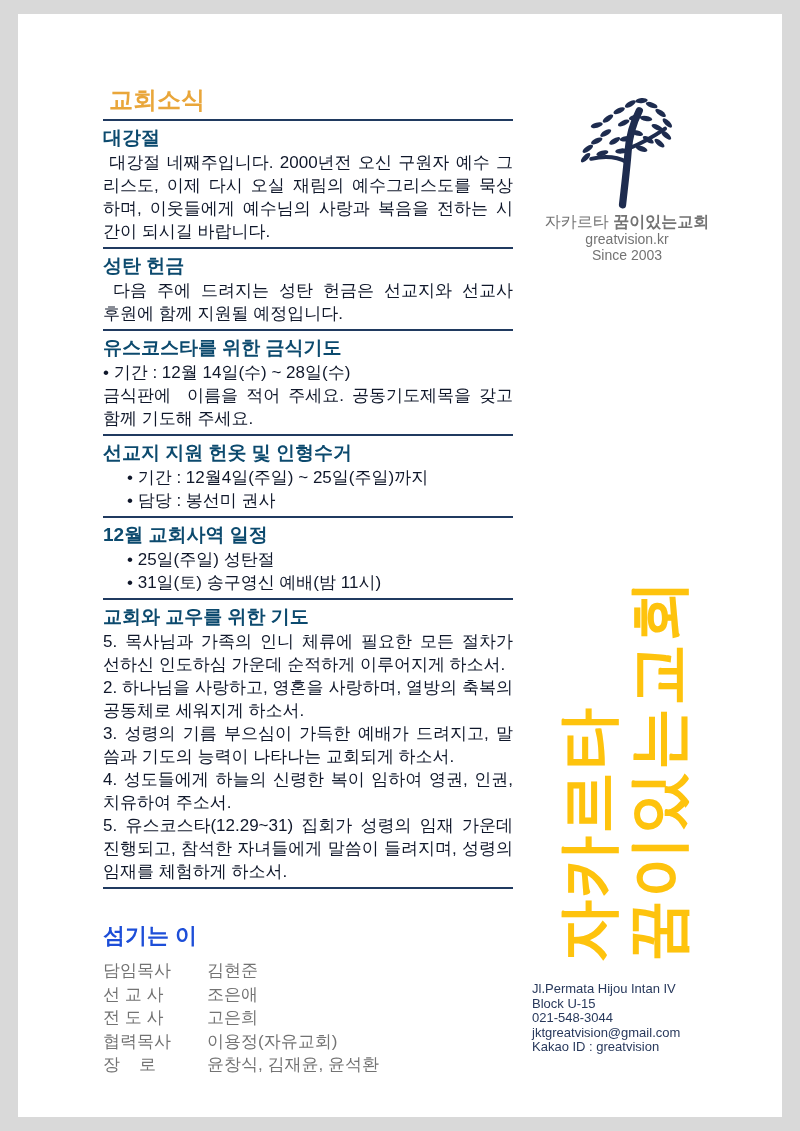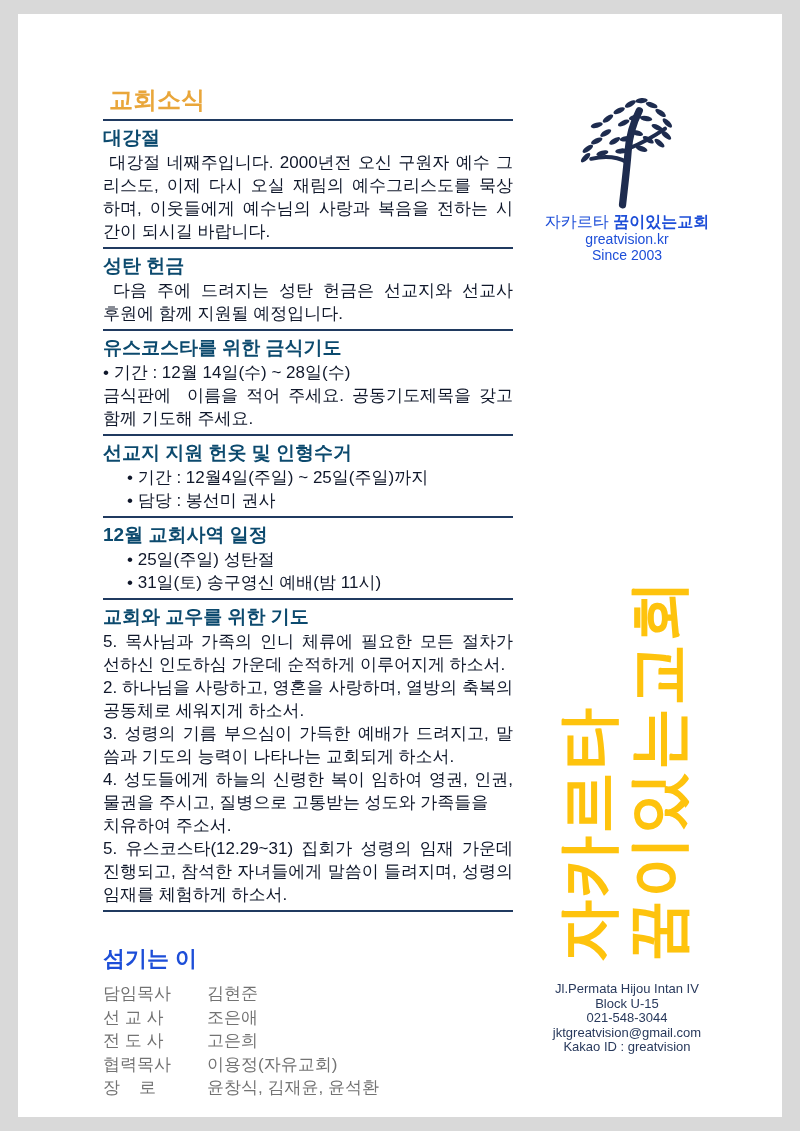--- a/index.html
+++ b/index.html
@@ -43,38 +43,38 @@
   .serving-title{
     font-size:22px;font-weight:bold;color:#1d4ed8;line-height:30px;
     margin-bottom:8px;
   }
   .srow{display:flex;font-size:17px;line-height:23.5px;color:#737373;}
   .srole{width:104px;white-space:pre;}
   .sname{white-space:pre;}
   
   .right-col{
     position:absolute;left:514px;top:78px;width:190px;
-    text-align:center;color:#1d4ed8;
+    text-align:center;color:#737373;
   }
   .tree-logo{display:block;margin:0 auto;}
   .brand-name{font-size:16px;line-height:19px;margin-top:2px;white-space:nowrap;}
   .brand-name .bn-bold{font-weight:bold;}
   .brand-url{font-size:14px;line-height:16px;}
   .brand-since{font-size:14px;line-height:16px;}
   
   .v-banner{
     position:absolute;left:410px;top:683px;width:390px;height:140px;
     transform:rotate(-90deg);
     font-weight:bold;font-size:62px;line-height:70px;
     letter-spacing:2px;color:#fec30d;white-space:nowrap;
   }
   
   .contact{
     position:absolute;left:514px;top:968px;width:190px;
-    text-align:center;font-size:13px;line-height:14.6px;color:#28395c;
+    font-size:13px;line-height:14.6px;color:#28395c;
   }
 </style>
 </head>
 <body>
 
 <div class="page">
 
   <div class="left-col">
     <div class="doc-title">교회소식</div>
     <div id="sections">
@@ -108,21 +108,20 @@
         </div>
         <div class="sec">
           <div class="sec-title">교회와 교우를 위한 기도</div>
           <div class="ln j">5. 목사님과 가족의 인니 체류에 필요한 모든 절차가</div>
           <div class="ln">선하신 인도하심 가운데 순적하게 이루어지게 하소서.</div>
           <div class="ln j">2. 하나님을 사랑하고, 영혼을 사랑하며, 열방의 축복의</div>
           <div class="ln">공동체로 세워지게 하소서.</div>
           <div class="ln j">3. 성령의 기름 부으심이 가득한 예배가 드려지고, 말</div>
           <div class="ln">씀과 기도의 능력이 나타나는 교회되게 하소서.</div>
           <div class="ln j">4. 성도들에게 하늘의 신령한 복이 임하여 영권, 인권,</div>
-          <div class="ln">물권을 주시고, 질병으로 고통받는 성도와 가족들을</div>
           <div class="ln">치유하여 주소서.</div>
           <div class="ln j">5. 유스코스타(12.29~31) 집회가 성령의 임재 가운데</div>
           <div class="ln j">진행되고, 참석한 자녀들에게 말씀이 들려지며, 성령의</div>
           <div class="ln">임재를 체험하게 하소서.</div>
         </div>
       </div>
 
     <div class="serving">
       <div class="serving-title">섬기는 이</div>
       <div id="serving-rows">

